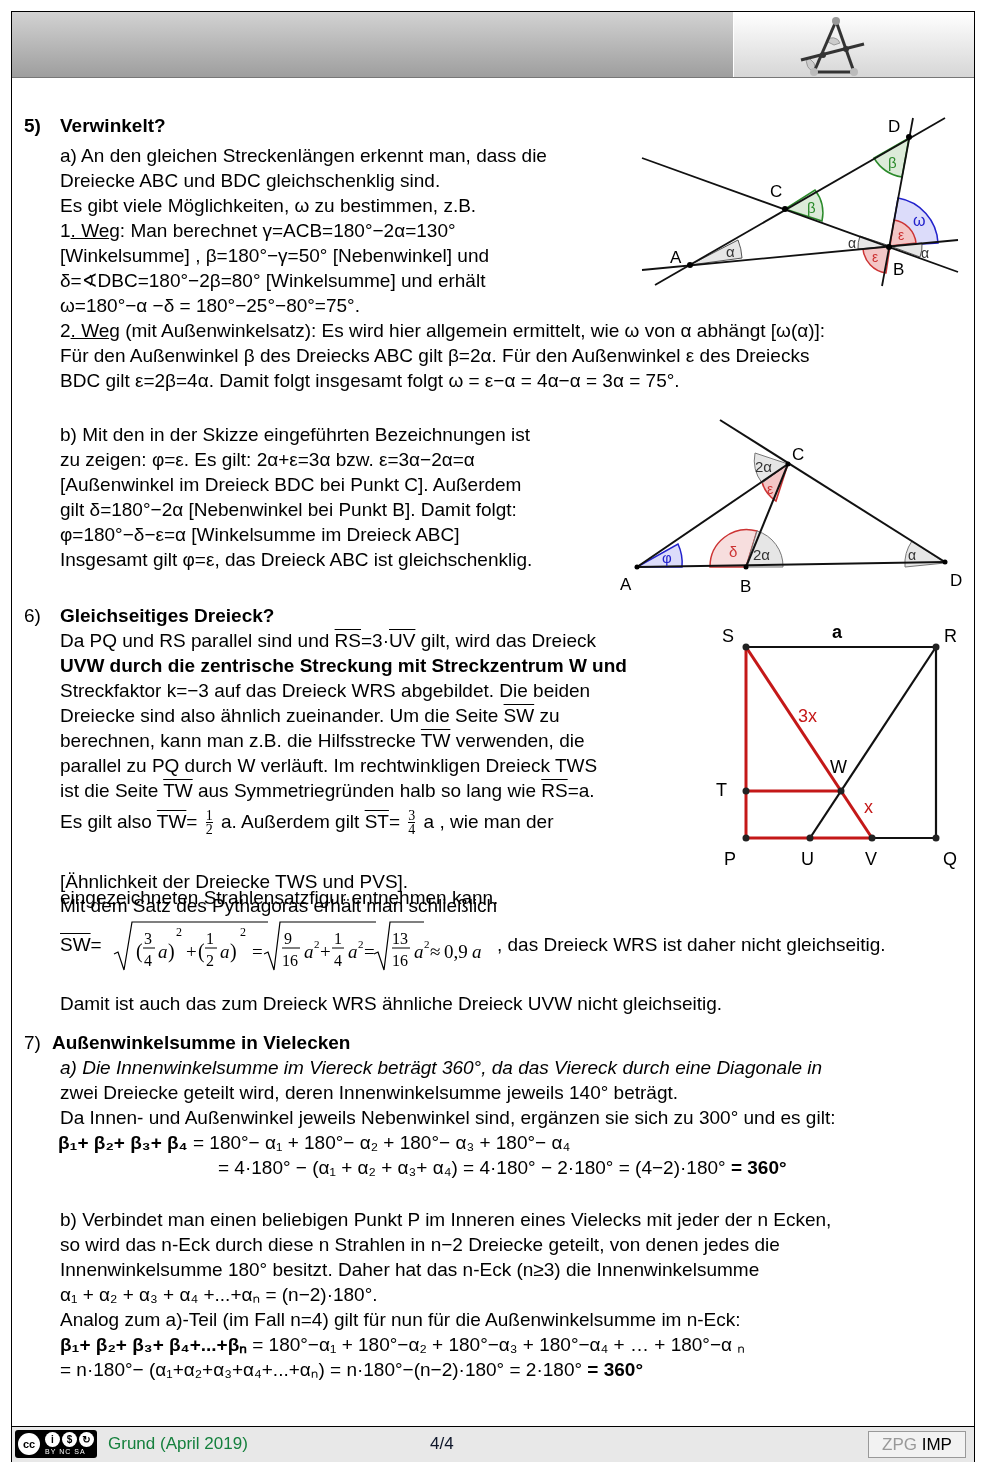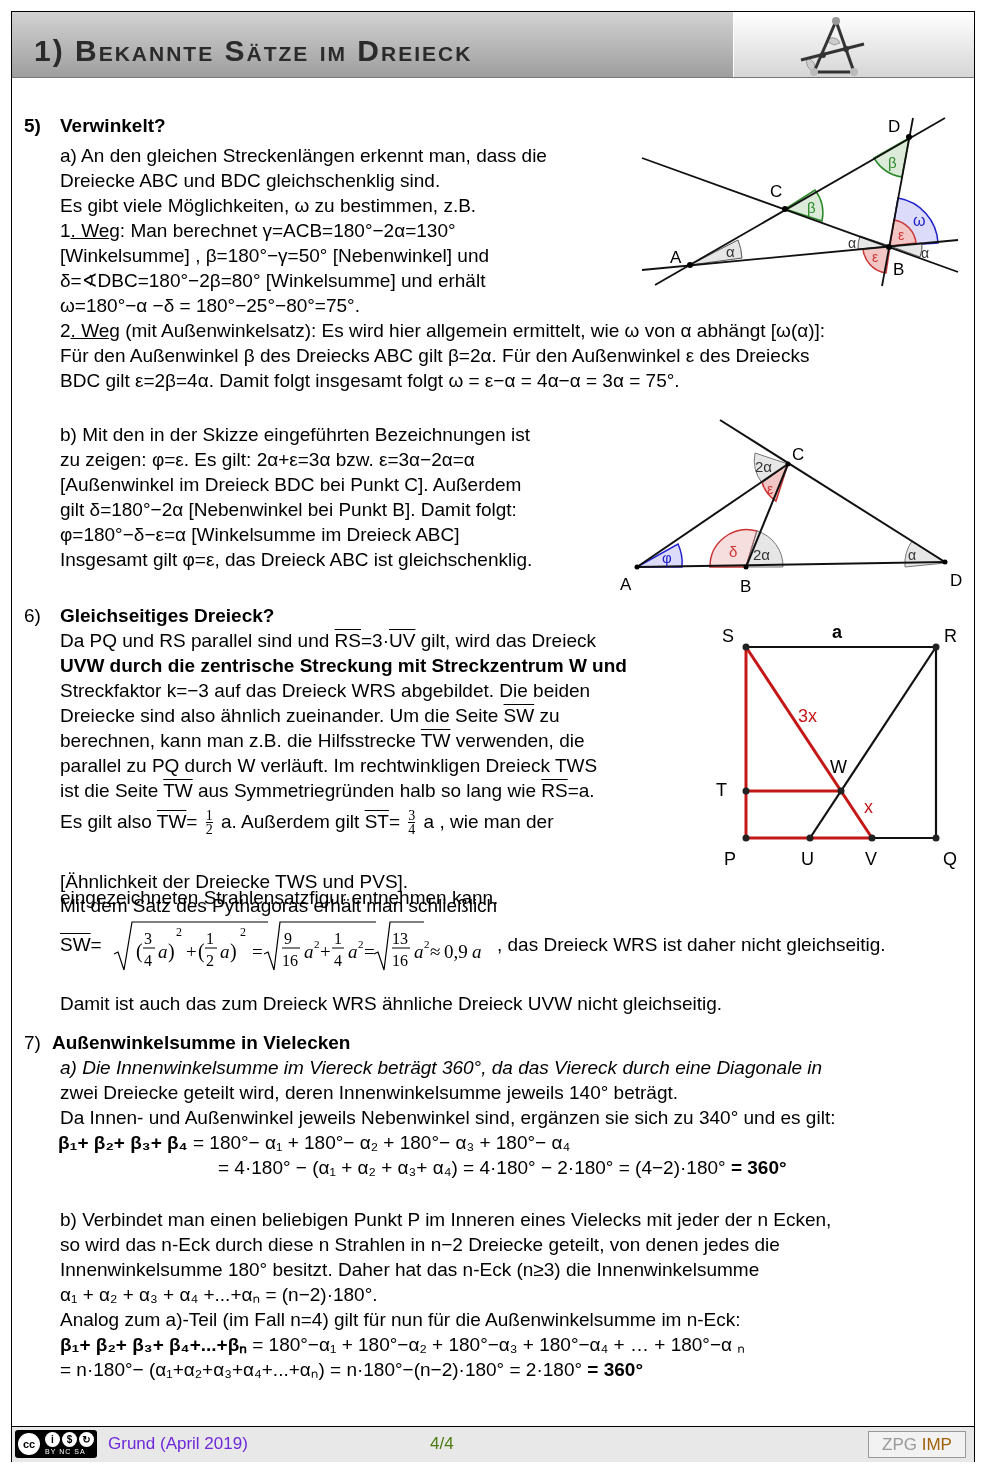--- a/index.html
+++ b/index.html
@@ -22,25 +22,25 @@
   .fig { position:absolute; }
   .footer { position:absolute; left:12px; top:1426px; width:962px; height:35px;
             background:#e8e8e8; border-top:1px solid #000; }
   .cc { position:absolute; left:3px; top:3px; width:82px; height:28px; background:#000;
         border-radius:3px; color:#fff; font-size:9px; }
   .cc-badge { position:absolute; left:3px; top:3px; width:22px; height:22px; border-radius:50%;
         background:#fff; color:#000; font-size:11px; font-weight:bold; text-align:center; line-height:22px; }
   .cc-i { position:absolute; top:2px; width:15px; height:15px; border-radius:50%; background:#fff; color:#000;
           font-size:10px; text-align:center; line-height:15px; font-weight:bold; }
   .cc-lbl { position:absolute; top:18px; left:30px; font-size:7px; letter-spacing:1px; }
-  .foot-author { position:absolute; left:96px; top:7px; font-size:17px; color:#6d28d9; }
-  .foot-page { position:absolute; left:418px; top:7px; font-size:17px; color:#4d7c0f; }
+  .foot-author { position:absolute; left:96px; top:7px; font-size:17px; color:#15803d; }
+  .foot-page { position:absolute; left:418px; top:7px; font-size:17px; color:#0f172a; }
   .foot-zpg { position:absolute; right:8px; top:4px; width:96px; height:25px; border:1px solid #999;
               background:#f2f2f2; font-size:17px; text-align:center; line-height:25px; color:#999; }
-  .foot-zpg span.imp { color:#a16207; }
+  .foot-zpg span.imp { color:#000000; }
   .frac { display:inline-block; vertical-align:middle; text-align:center; font-family:"Liberation Serif", serif;
           font-size:14px; line-height:13px; margin:0 3px; }
   .frac span { display:block; }
 </style>
 </head>
 <body>
 
 <div class="frame"></div>
 
 <div class="header">
@@ -53,21 +53,20 @@
       <line x1="50" y1="6" x2="68" y2="57" stroke="#333" stroke-width="3"></line>
       <line x1="28" y1="57" x2="68" y2="57" stroke="#333" stroke-width="3"></line>
       <line x1="15" y1="45" x2="78" y2="29" stroke="#333" stroke-width="3"></line>
       <circle cx="50" cy="6" r="4" fill="#999"></circle>
       <circle cx="28" cy="57" r="4" fill="#bbb"></circle>
       <circle cx="68" cy="57" r="4" fill="#bbb"></circle>
       <circle cx="37" cy="40" r="3" fill="#333"></circle>
       <circle cx="60" cy="34" r="3" fill="#333"></circle>
     </svg>
   </div>
-  <div class="title">1) Bekannte Sätze im Dreieck</div>
 </div>
 
 <div class="txt b" style="left:24px;top:113px;">5)</div>
 <div class="txt b" style="left:60px;top:113px;">Verwinkelt?</div>
 
 <div class="txt" style="left:60px;top:143px;">a) An den gleichen Streckenlängen erkennt man, dass die</div>
 <div class="txt" style="left:60px;top:168px;">Dreiecke ABC und BDC gleichschenklig sind.</div>
 <div class="txt" style="left:60px;top:193px;">Es gibt viele Möglichkeiten, ω zu bestimmen, z.B.</div>
 <div class="txt" style="left:60px;top:218px;">
   <span>1</span><span class="u">. Weg</span><span>: Man berechnet γ=ACB=180°−2α=130°</span>
@@ -239,21 +238,21 @@
     <text x="101" y="255">U</text>
     <text x="165" y="255">V</text>
     <text x="243" y="255">Q</text>
   </g>
 </svg>
 
 <div class="txt" style="left:24px;top:1030px;">7)</div>
 <div class="txt b" style="left:52px;top:1030px;">Außenwinkelsumme in Vielecken</div>
 <div class="txt" style="left:60px;top:1055px;font-style:italic;">a) Die Innenwinkelsumme im Viereck beträgt 360°, da das Viereck durch eine Diagonale in</div>
 <div class="txt" style="left:60px;top:1080px;">zwei Dreiecke geteilt wird, deren Innenwinkelsumme jeweils 140° beträgt.</div>
-<div class="txt" style="left:60px;top:1105px;">Da Innen- und Außenwinkel jeweils Nebenwinkel sind, ergänzen sie sich zu 340° und es gilt:</div>
+<div class="txt" style="left:60px;top:1105px;">Da Innen- und Außenwinkel jeweils Nebenwinkel sind, ergänzen sie sich zu 300° und es gilt:</div>
 <div class="txt" style="left:58px;top:1130px;"><span class="b">β₁+ β₂+ β₃+ β₄</span><span> = 180°− α₁ + 180°− α₂ + 180°− α₃ + 180°− α₄</span></div>
 <div class="txt" style="left:218px;top:1155px;"><span>= 4·180° − (α₁ + α₂ + α₃+ α₄) = 4·180° − 2·180° = (4−2)·180° </span><span class="b">= 360°</span></div>
 
 <div class="txt" style="left:60px;top:1207px;">b) Verbindet man einen beliebigen Punkt P im Inneren eines Vielecks mit jeder der n Ecken,</div>
 <div class="txt" style="left:60px;top:1232px;">so wird das n-Eck durch diese n Strahlen in n−2 Dreiecke geteilt, von denen jedes die</div>
 <div class="txt" style="left:60px;top:1257px;">Innenwinkelsumme 180° besitzt. Daher hat das n-Eck  (n≥3) die Innenwinkelsumme</div>
 <div class="txt" style="left:60px;top:1282px;">α₁ + α₂ + α₃ + α₄ +...+αₙ  =  (n−2)·180°.</div>
 <div class="txt" style="left:60px;top:1307px;">Analog zum a)-Teil (im Fall n=4) gilt für nun für die Außenwinkelsumme im n-Eck:</div>
 <div class="txt" style="left:60px;top:1332px;"><span class="b">β₁+ β₂+ β₃+ β₄+...+βₙ</span><span>  = 180°−α₁ + 180°−α₂ + 180°−α₃ + 180°−α₄ + … + 180°−α ₙ</span></div>
 <div class="txt" style="left:60px;top:1357px;"><span> = n·180°− (α₁+α₂+α₃+α₄+...+αₙ) = n·180°−(n−2)·180° = 2·180° </span><span class="b">= 360°</span></div>

